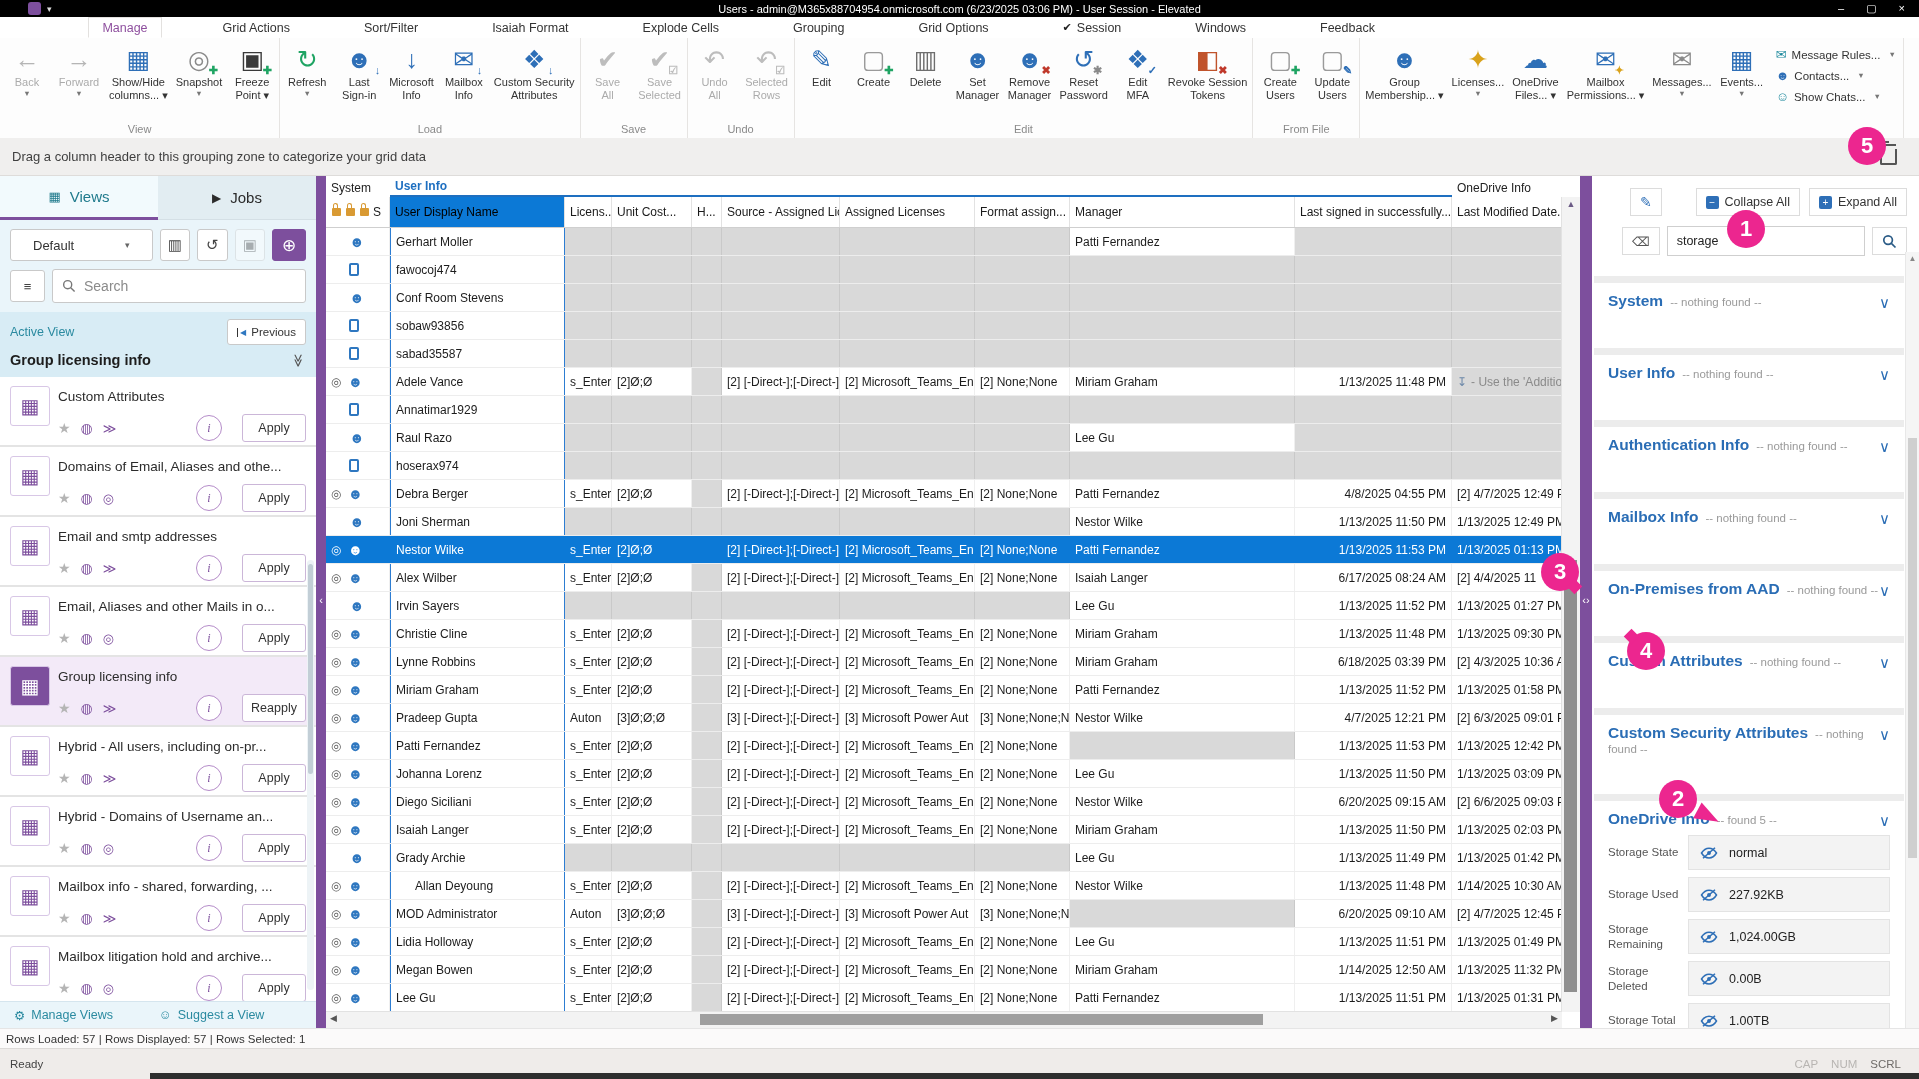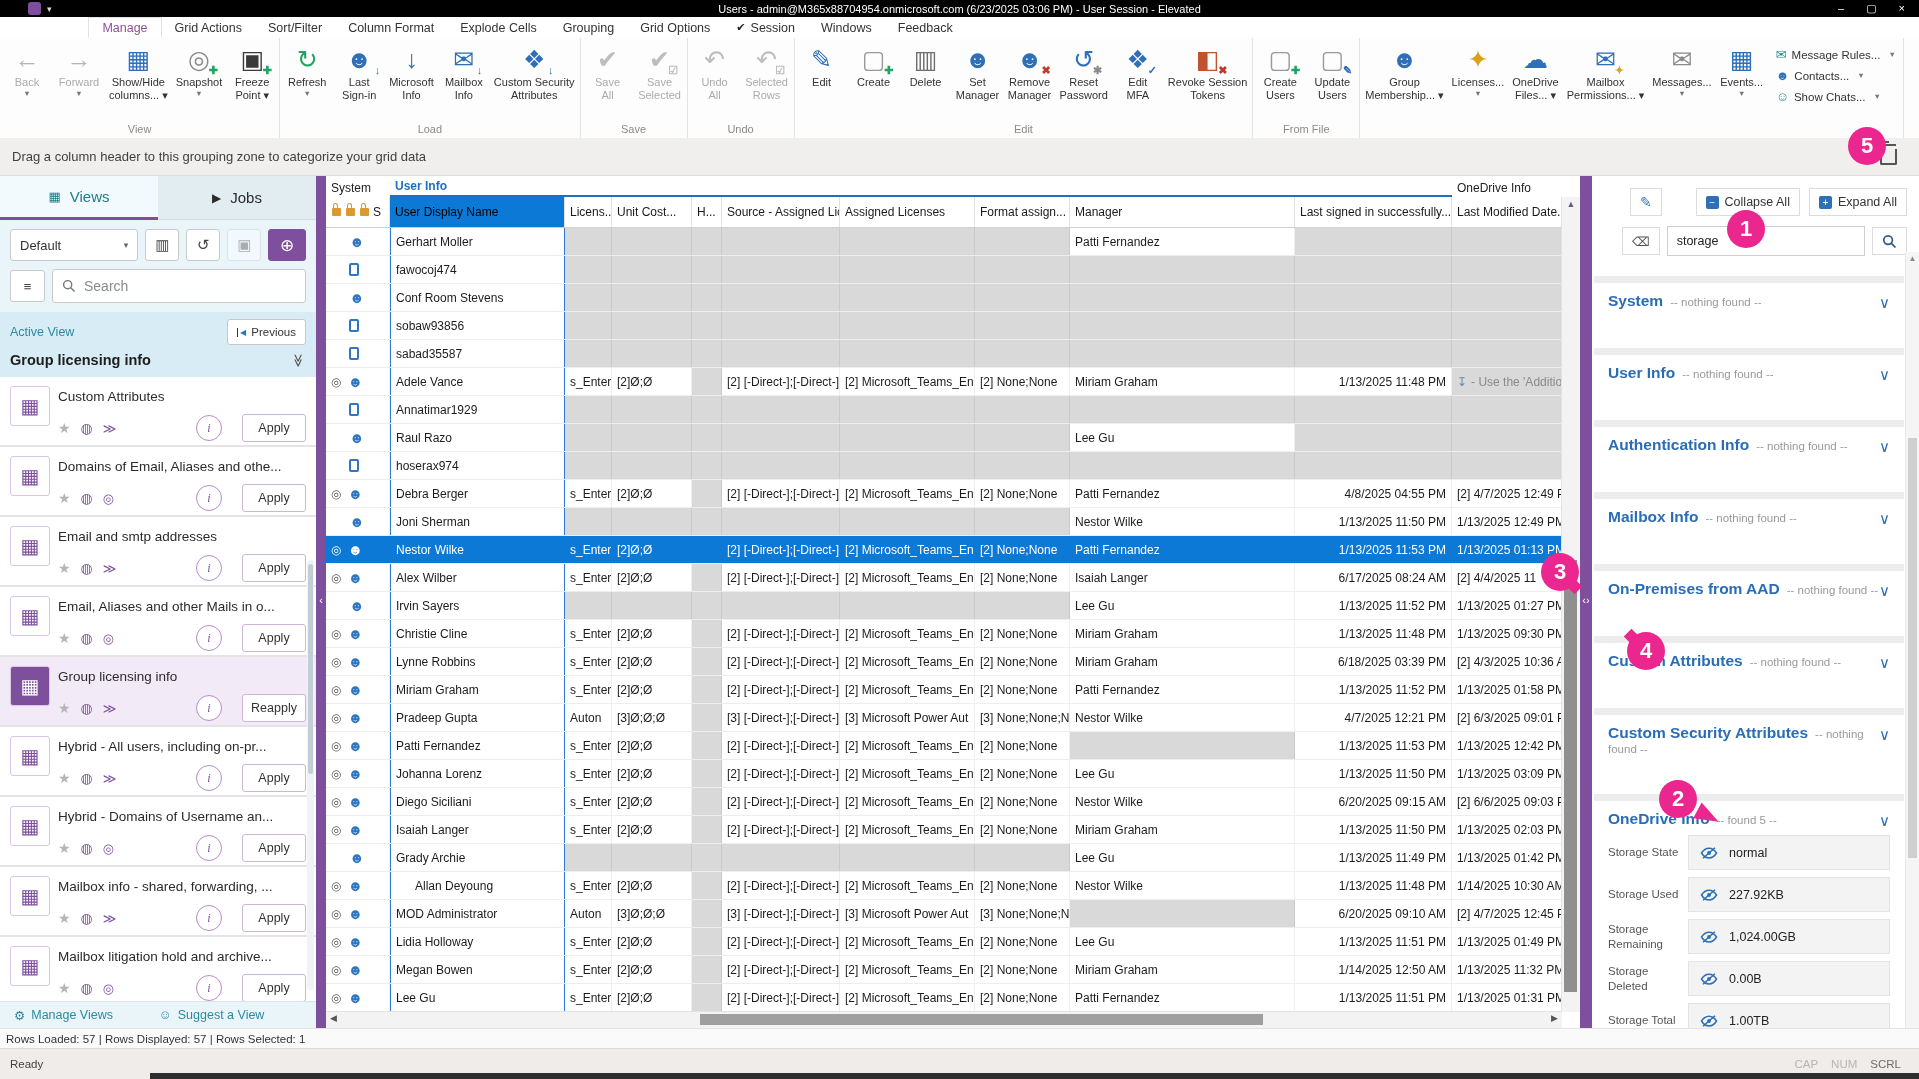--- a/index.html
+++ b/index.html
@@ -45,21 +45,21 @@
   .trash:before{content:'';position:absolute;top:-5px;left:-5px;width:19px;height:2px;background:#555;}
   .trash:after{content:'';position:absolute;top:-8px;left:2px;width:5px;height:2px;background:#555;}
   
   .lpanel{position:absolute;left:0;top:176px;width:316px;height:852px;background:#eaf5fa;overflow:hidden;}
   .ltabs{display:flex;height:44px;}
   .ltab{flex:1;display:flex;align-items:center;justify-content:center;gap:9px;font-size:15px;}
   .ltab.active{color:#1f7a8c;background:#f2fafd;border-bottom:3px solid #7d4f9d;}
   .ltab.idle{color:#2b2b2b;background:#e2edf2;border-bottom:1px solid #d4dfe5;}
   .lcontrols{display:flex;gap:7px;padding:9px 10px 4px;align-items:center;}
   .ldefault{width:112px;height:30px;background:#fff;border:1px solid #c9c9c9;border-radius:3px;
-            display:flex;align-items:center;justify-content:space-between;padding:0 9px;font-size:13px;color:#333;}
+            display:flex;align-items:center;justify-content:space-between;padding:0 22px;font-size:13px;color:#333;}
   .lbtn{width:33px;height:30px;background:#fff;border:1px solid #c9c9c9;border-radius:3px;
         display:flex;align-items:center;justify-content:center;font-size:15px;color:#444;}
   .lbtn.disabled{opacity:.4;}
   .lbtn.primary{background:#7d4f9d;border-color:#7d4f9d;color:#fff;width:37px;font-size:17px;}
   .lsearchrow{display:flex;gap:7px;padding:4px 10px 9px;align-items:center;}
   .lsearchbox{flex:1;height:32px;background:#fff;border:1px solid #c9c9c9;border-radius:3px;
               display:flex;align-items:center;padding:0 9px;color:#8a8a8a;gap:8px;font-size:14px;}
   .lactive{background:#d8ecf5;padding:7px 10px 9px;}
   .lactive-top{display:flex;justify-content:space-between;align-items:center;}
   .lactive-label{color:#2a8aa0;font-size:12.5px;}
@@ -180,32 +180,32 @@
     <span class="tb-title">Users - admin@M365x88704954.onmicrosoft.com (6/23/2025 03:06 PM) - User Session - Elevated</span>
     <span class="tb-controls">
       <span>–</span>
       <span>▢</span>
       <span>×</span>
     </span>
   </div>
 
   <div class="tabs">
     <div class="tab-backstage">Backstage</div>
-    <div id="tabrow" style="display:flex;">
+    <div id="tabrow" style="display:flex;gap:48px;">
         <div class="tab active">
           <span>Manage</span>
         </div>
         <div class="tab">
           <span>Grid Actions</span>
         </div>
         <div class="tab">
           <span>Sort/Filter</span>
         </div>
         <div class="tab">
-          <span>Column Format</span>
+          <span>Isaiah Format</span>
         </div>
         <div class="tab">
           <span>Explode Cells</span>
         </div>
         <div class="tab">
           <span>Grouping</span>
         </div>
         <div class="tab">
           <span>Grid Options</span>
         </div>

